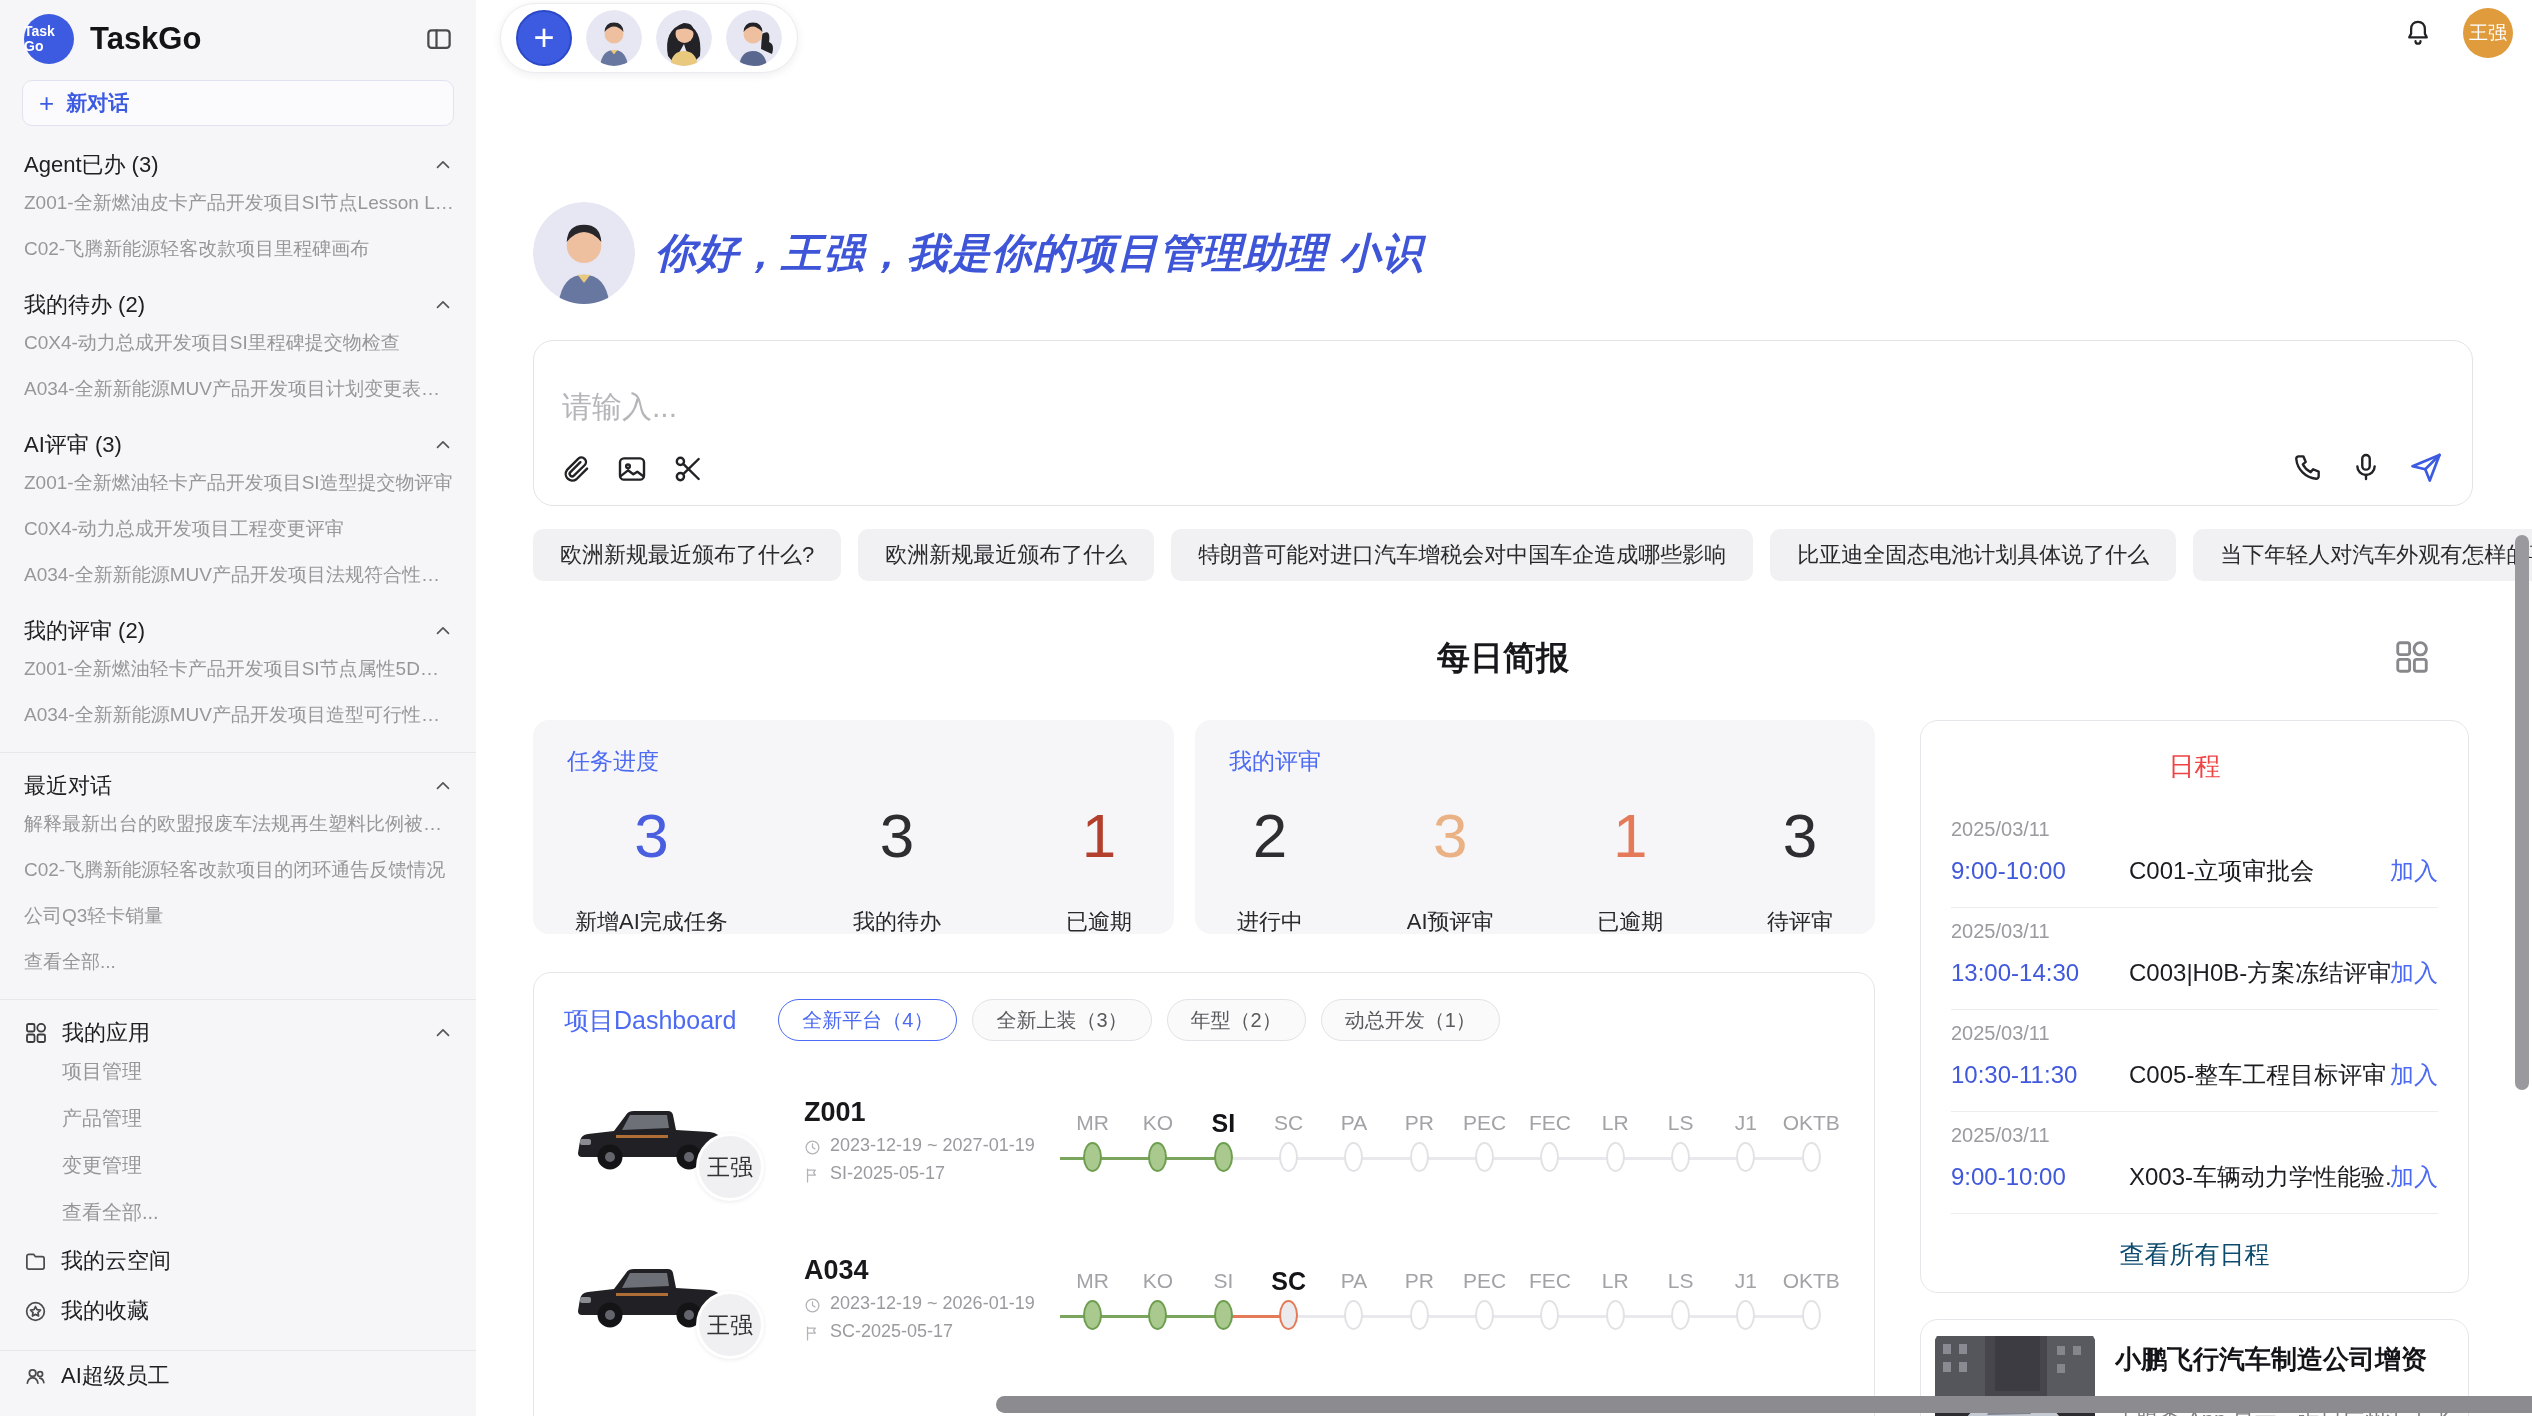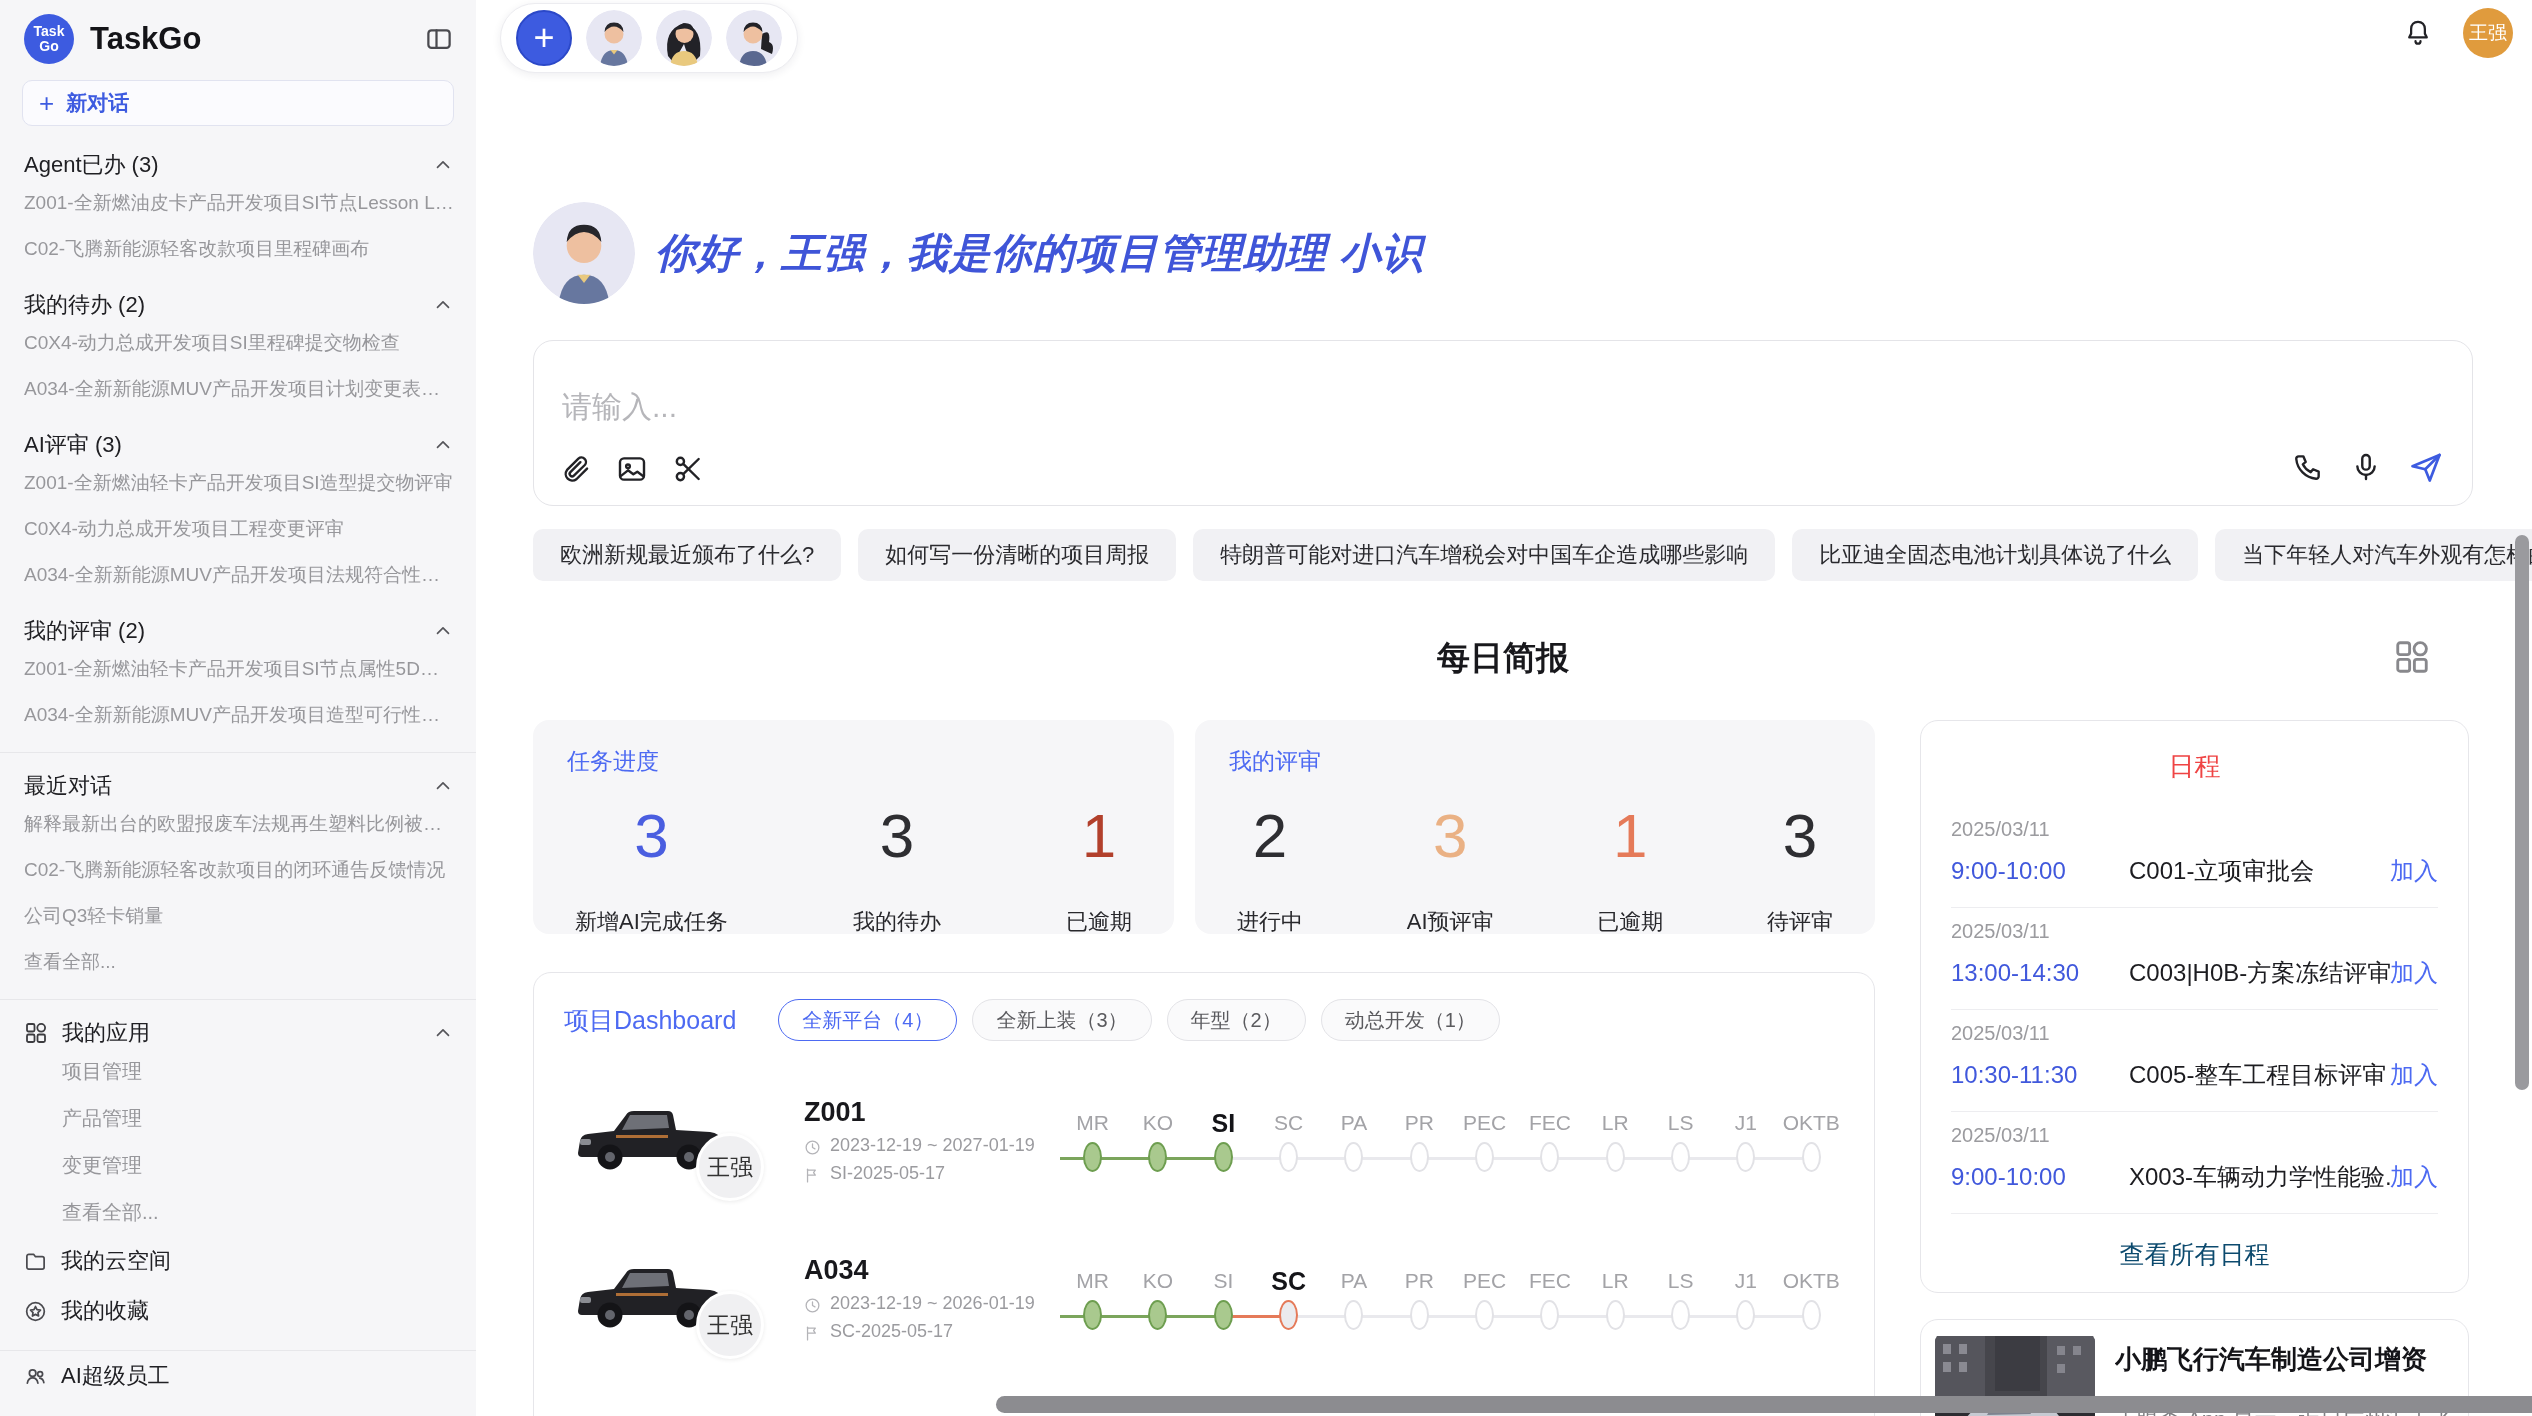--- a/index.html
+++ b/index.html
@@ -5,21 +5,21 @@
   * { margin:0; padding:0; box-sizing:border-box; }
   html,body { width:2532px; height:1416px; overflow:hidden; background:#fff;
     font-family:"Liberation Sans","DejaVu Sans",sans-serif; color:#202024; }
   .page { position:relative; width:2532px; height:1416px; overflow:hidden; }
 
   
   .sidebar { position:absolute; left:0; top:0; width:476px; height:1416px;
     background:#f6f6f8; overflow:hidden; }
   .sb-header { display:flex; align-items:center; gap:16px; padding:14px 22px 10px 24px; }
   .logo { width:50px; height:50px; border-radius:50%; background:#3d5be0; color:#fff;
-    display:flex; flex-direction:column; align-items:center; justify-content:center;
+    display:flex; flex-direction:column; align-items:flex-start; justify-content:center;
     font-size:14px; font-weight:700; line-height:15px; flex:none; }
   .app-title { font-size:31px; font-weight:700; color:#141418; }
   .collapse-btn { margin-left:auto; width:30px; height:30px; color:#4a4a4f; cursor:pointer; }
   .collapse-btn svg { width:100%; height:100%; }
   .new-chat { display:flex; align-items:center; gap:12px; margin:6px 22px 4px 22px;
     width:432px; height:46px; border-radius:10px; background:#fbfbfe; border:1px solid #e1e3f0;
     color:#3d5be0; font-size:21px; font-weight:700; padding-left:16px; cursor:pointer;
     font-family:inherit; }
   .new-chat .plus { font-size:26px; font-weight:400; line-height:1; }
   .sb-scroll { padding:2px 22px 0 24px; }
@@ -418,21 +418,21 @@
             <svg class="icon" viewBox="0 0 24 24">
                 <path d="M3 11.5 21 4l-6.5 17-3-7.5z"></path>
                 <path d="M11.5 13.5 21 4"></path>
               </svg>
           </span>
         </div>
       </div>
 
       <div class="chips">
         <div class="chip">欧洲新规最近颁布了什么?</div>
-        <div class="chip">如何写一份清晰的项目周报</div>
+        <div class="chip">欧洲新规最近颁布了什么</div>
         <div class="chip">特朗普可能对进口汽车增税会对中国车企造成哪些影响</div>
         <div class="chip">比亚迪全固态电池计划具体说了什么</div>
         <div class="chip">当下年轻人对汽车外观有怎样的喜好趋势</div>
       </div>
 
       <div class="briefing-header">
         <div class="briefing-title">每日简报</div>
         <div class="briefing-grid-ic">
           <svg class="icon" viewBox="0 0 24 24">
               <rect x="3" y="3" width="7.5" height="7.5" rx="1.5"></rect>

